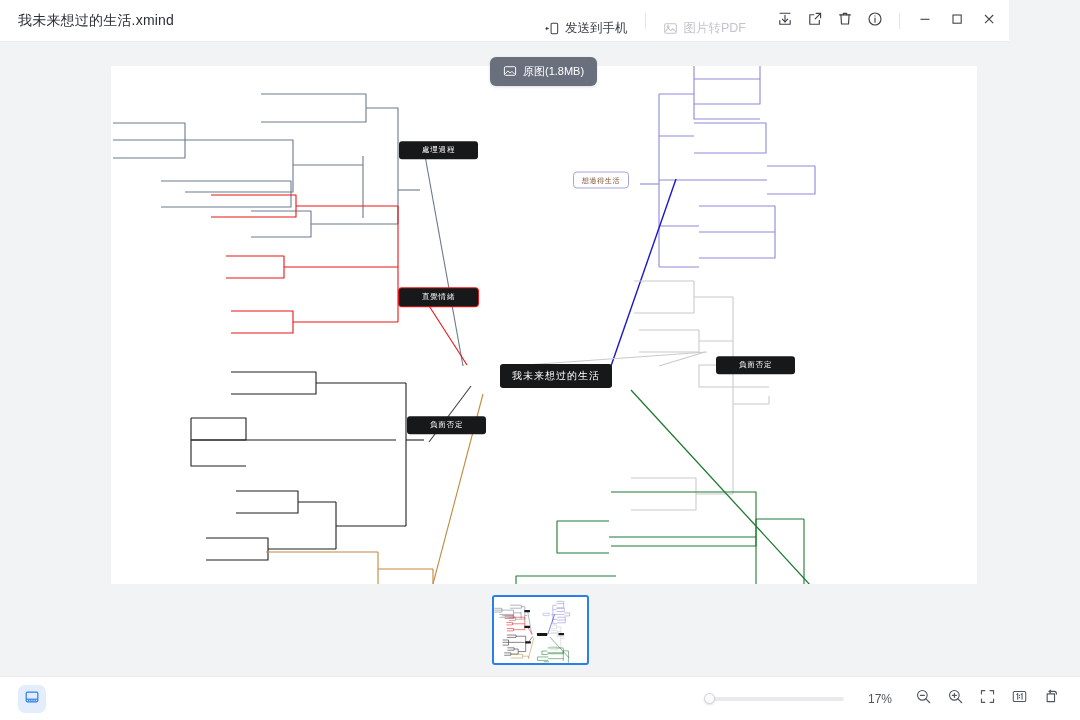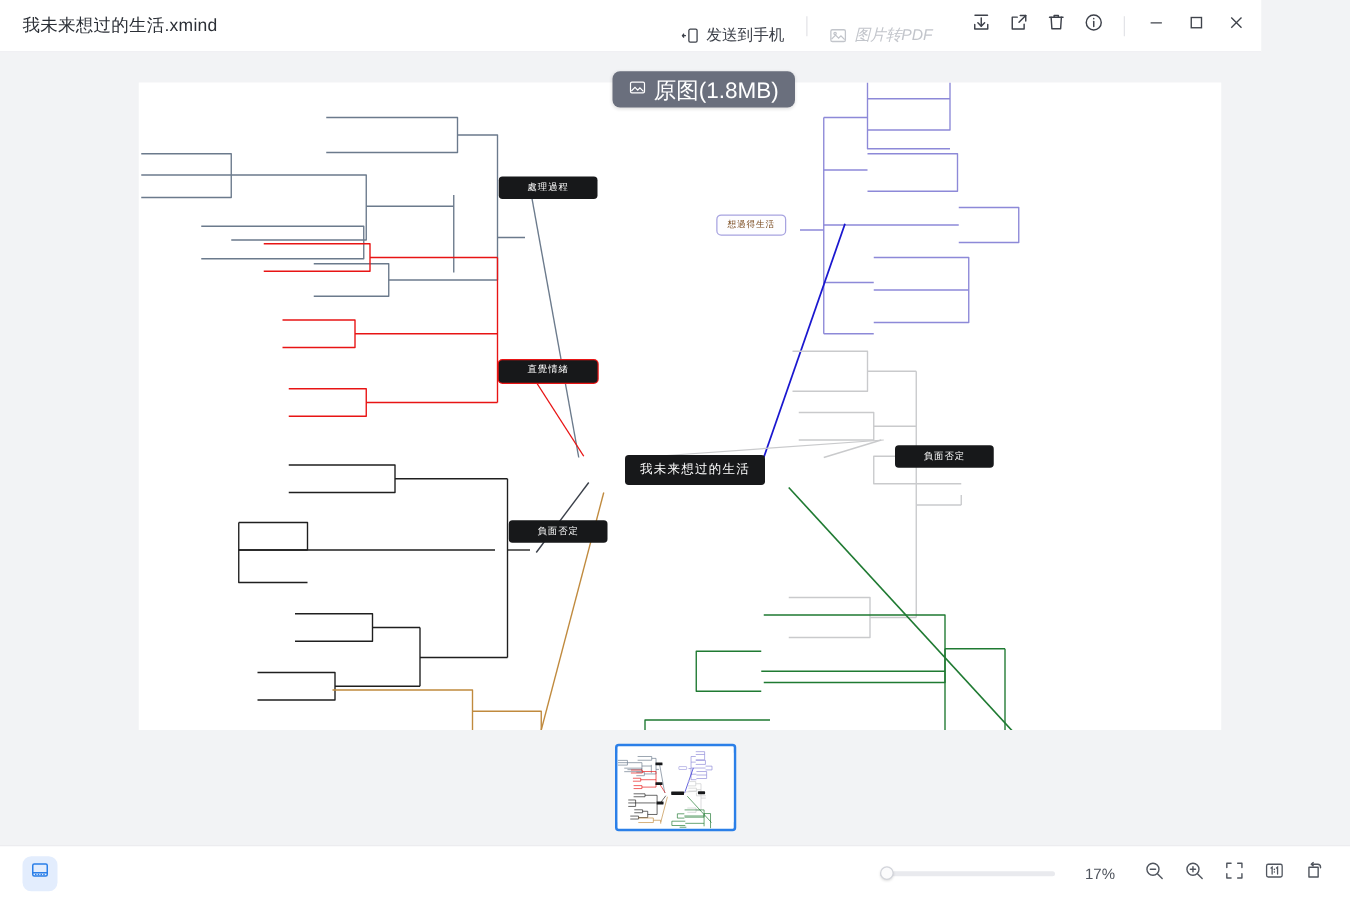--- a/index.html
+++ b/index.html
@@ -24,38 +24,38 @@
   }
   .tb-right {
     margin-left: auto; display: flex; align-items: center; height: 100%;
     padding-right: 4px;
   }
   .tb-btn {
     display: flex; align-items: center; gap: 5px;
     height: 28px; padding: 0 8px; border-radius: 4px;
     font-size: 12.5px; color: #3d414a; cursor: pointer; white-space: nowrap; margin-top: 16px;
   }
-  .tb-btn.disabled { color: #c2c5cb; cursor: default; font-style: italic; }
+  .tb-btn.disabled { color: #c2c5cb; cursor: default; }
   .tb-sep { width: 1px; height: 16px; background: #e3e4e8; margin: 0 9px; }
   .tb-icon { display: inline-flex; width: 16px; height: 16px; align-items: center; justify-content: center; }
   .tb-icon svg { display: block; }
   .win-btn {
     width: 32px; height: 30px; display: flex; align-items: center; justify-content: center;
     border-radius: 4px; cursor: pointer; color: #40444c;
   }
   .icon-only { width: 30px; height: 28px; display: flex; align-items: center; justify-content: center;
                border-radius: 4px; cursor: pointer; color: #3d414a; }
 
   
   .orig-badge {
     position: absolute; left: 490px; top: 57px;
     display: flex; align-items: center; gap: 6px;
     height: 29px; padding: 0 13px;
     background: #6a6f7d; color: #ffffff; border-radius: 6px;
-    font-size: 18px; z-index: 20; cursor: pointer;
+    font-size: 11px; z-index: 20; cursor: pointer;
     box-shadow: 0 1px 3px rgba(0,0,0,.14);
   }
 
   
   .canvas {
     position: absolute; left: 111px; top: 66px; width: 866px; height: 518px;
     background: #ffffff; overflow: hidden;
   }
   .canvas svg { display: block; }
 
@@ -330,21 +330,21 @@
         </g>
         <path d="M520 324 L700 520" stroke="#1f7a32" stroke-width="1.3"></path>
 
       </g>
     </svg>
 
     <div class="node root" style="left:445px; top:310px; transform:translate(-50%,-50%);">我未来想过的生活</div>
 
     <div class="node dark" style="left:288px; top:84px; transform:translate(0,-50%);">處理過程</div>
 
-    <div class="node dark" style="left:288px; top:231px; transform:translate(0,-50%); box-shadow:0 0 0 1px #e81414;font-family:Liberation Mono, monospace;">直覺情緒</div>
+    <div class="node dark" style="left:288px; top:231px; transform:translate(0,-50%); box-shadow:0 0 0 1px #e81414;">直覺情緒</div>
 
     <div class="node dark" style="left:296px; top:359px; transform:translate(0,-50%);">負面否定</div>
 
     <div class="node lav" style="left:462px; top:114px; transform:translate(0,-50%);">想過得生活</div>
 
     <div class="node dark" style="left:605px; top:299px; transform:translate(0,-50%);">負面否定</div>
 
   </div>
 
   <div class="thumbstrip">

